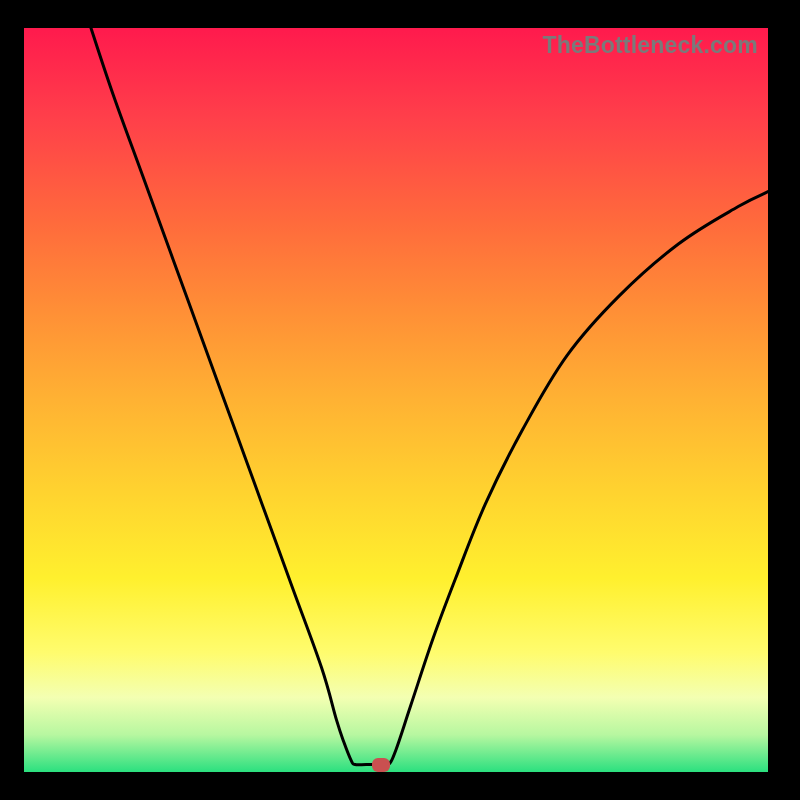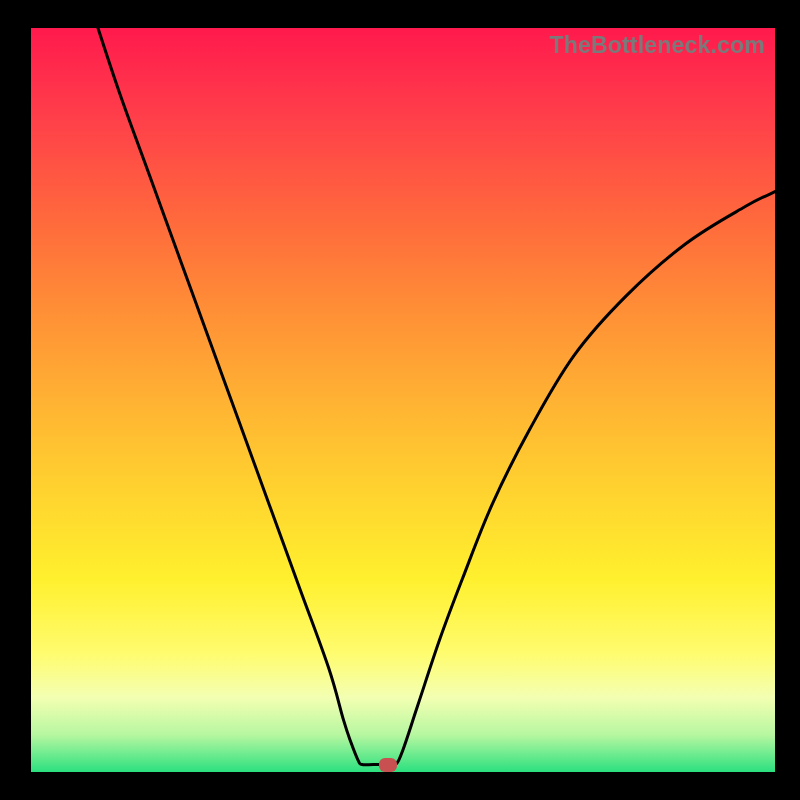--- a/index.html
+++ b/index.html
@@ -6,21 +6,21 @@
     margin: 0;
     padding: 0;
     width: 800px;
     height: 800px;
     background: #000;
     overflow: hidden;
     font-family: Arial, Helvetica, sans-serif;
   }
   .frame {
     position: absolute;
-    left: 31px;
+    left: 24px;
     top: 28px;
     width: 744px;
     height: 744px;
     background: #000;
   }
   .plot {
     position: absolute;
     left: 0;
     top: 0;
     width: 744px;

